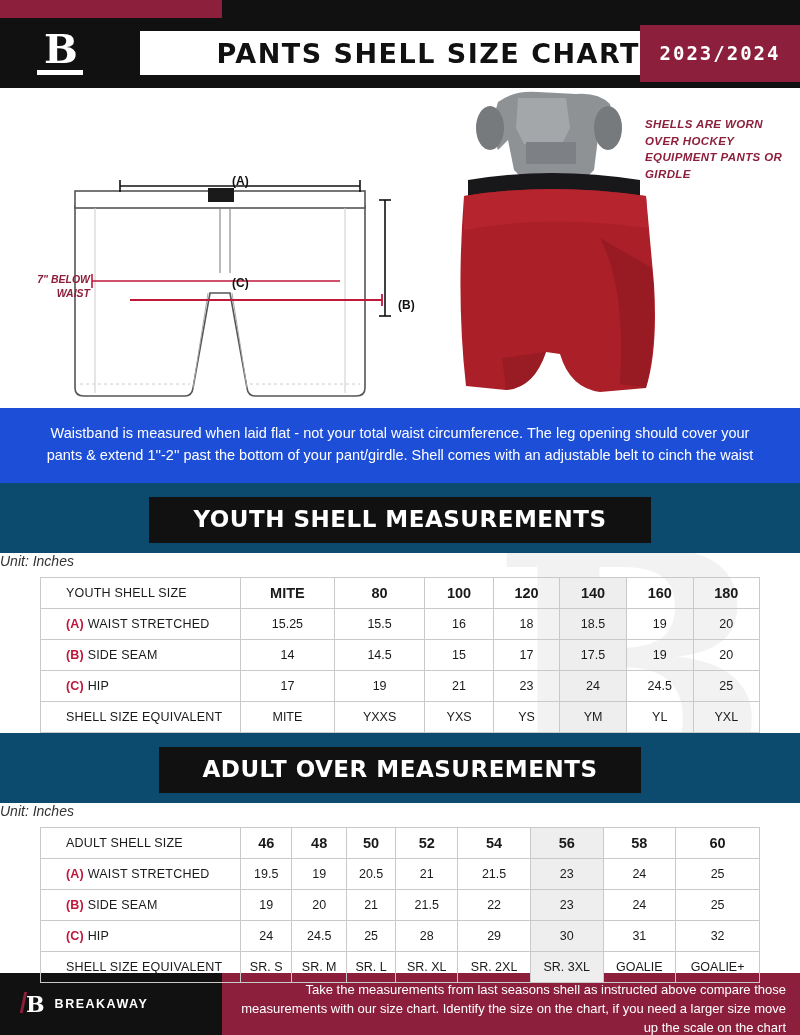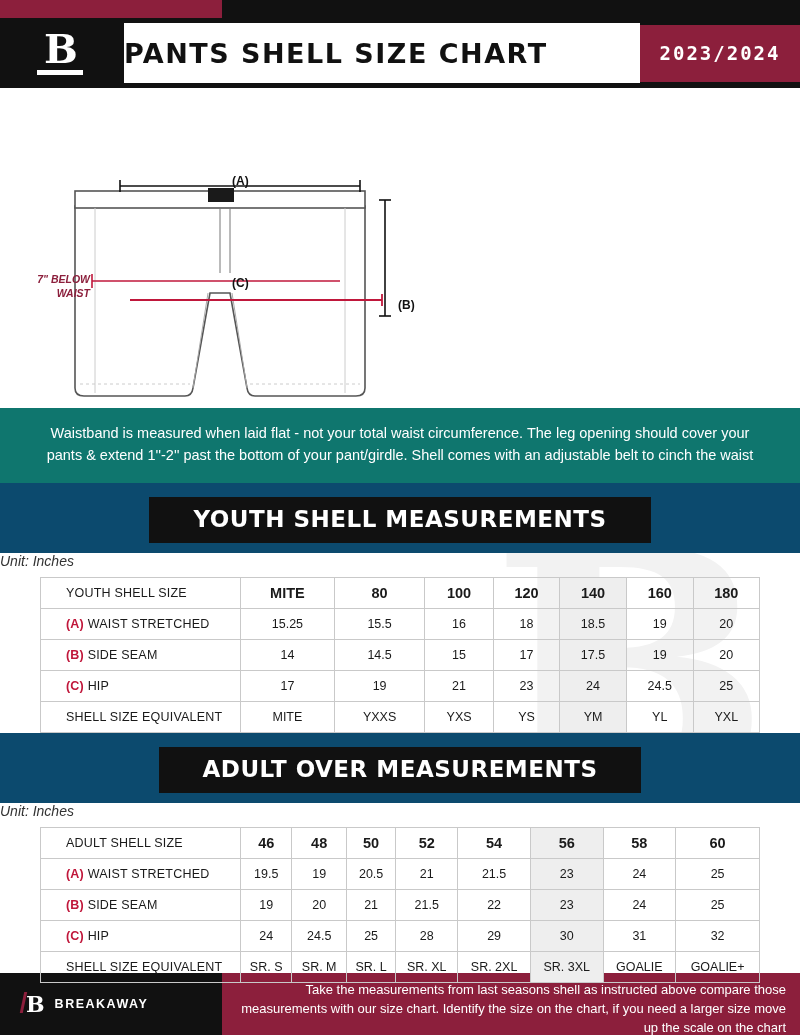--- a/index.html
+++ b/index.html
@@ -41,26 +41,26 @@
     font-size: 40px;
     line-height: 0.9;
     letter-spacing: -2px;
     position: relative;
   }
   .logo-underline {
     width: 46px; height: 5px; background: #ffffff; margin-top: 3px;
   }
   .title-plate {
     background: #ffffff;
-    height: 60px;
+    height: 44px;
     flex: 1;
-    margin-left: 4px;
+    margin-left: 20px;
     display: flex;
     align-items: center;
-    justify-content: flex-start;
+    justify-content: flex-end;
   }
   .title-plate h1 {
     font-family: "DejaVu Sans", sans-serif;
     font-weight: bold;
     font-size: 27px;
     letter-spacing: 1.5px;
     color: #111111;
   }
   .season-plate {
     width: 160px;
@@ -119,21 +119,21 @@
     text-align: right;
     font-style: italic;
     font-weight: bold;
     font-size: 10.5px;
     color: #8c1f3c;
     line-height: 1.3;
   }
 
   
   .redband {
-    background: #0f766e;
+    background: #1d4ed8;
     color: #ffffff;
     text-align: center;
     padding: 14px 40px 16px;
     font-size: 14.5px;
     line-height: 1.55;
     font-family: "Liberation Sans", sans-serif;
   }
 
   
   .banner-wrap {
@@ -301,20 +301,38 @@
       <line x1="92" y1="193" x2="340" y2="193" stroke="#c0173b" stroke-width="1.6"></line>
       <line x1="92" y1="186" x2="92" y2="200" stroke="#c0173b" stroke-width="1.6"></line>
     </svg>
 
     <span class="meas-label" style="left:232px; top:86px;">(A)</span>
     <span class="meas-label" style="left:398px; top:210px;">(B)</span>
     <span class="meas-label" style="left:232px; top:188px;">(C)</span>
     <div class="below-waist">7" BELOW WAIST</div>
   </div>
 
+  <div class="photo-wrap">
+    <svg width="350" height="320" viewBox="0 0 350 320">
+
+      <path d="M40 14 Q56 2 80 4 L118 6 Q140 4 152 16 L158 44 L150 62 L140 50 L136 82 L122 96 L70 96 L56 82 L50 52 L40 62 L32 42 Z" transform="translate(8,0)" fill="#8f9295"></path>
+      <path d="M60 10 L108 10 L112 40 L104 56 L66 56 L58 40 Z" transform="translate(8,0)" fill="#a4a7aa"></path>
+      <rect x="76" y="54" width="50" height="22" fill="#7d8084"></rect>
+      <ellipse cx="40" cy="40" rx="14" ry="22" fill="#777a7d"></ellipse>
+      <ellipse cx="158" cy="40" rx="14" ry="22" fill="#777a7d"></ellipse>
+
+      <path d="M18 92 Q100 78 190 92 L190 112 Q100 98 18 112 Z" fill="#18181a"></path>
+
+      <path d="M14 108 Q100 94 196 108 L204 196 Q208 262 196 300 L150 304 Q120 300 110 266 L96 264 Q84 300 56 302 L16 298 Q6 210 14 108 Z" fill="#ab1f28"></path>
+      <path d="M14 108 Q100 94 196 108 L198 140 Q100 126 14 142 Z" fill="#b92730" opacity="0.8"></path>
+      <path d="M150 150 Q176 200 170 296 L196 300 Q208 250 202 180 Z" fill="#901a22" opacity="0.7"></path>
+      <path d="M96 264 Q84 300 56 302 L52 270 Z" fill="#8e1a21" opacity="0.6"></path>
+    </svg>
+    <div class="note-text">SHELLS ARE WORN OVER HOCKEY EQUIPMENT PANTS OR GIRDLE</div>
+  </div>
 </div>
 
 <div class="redband">Waistband is measured when laid flat - not your total waist circumference. The leg opening should cover your pants &amp; extend 1''-2'' past the bottom of your pant/girdle. Shell comes with an adjustable belt to cinch the waist</div>
 
 <div class="watermark">B</div>
 
 <div class="content-z">
 
   <div class="banner-wrap">
     <div class="banner">YOUTH SHELL MEASUREMENTS</div>

